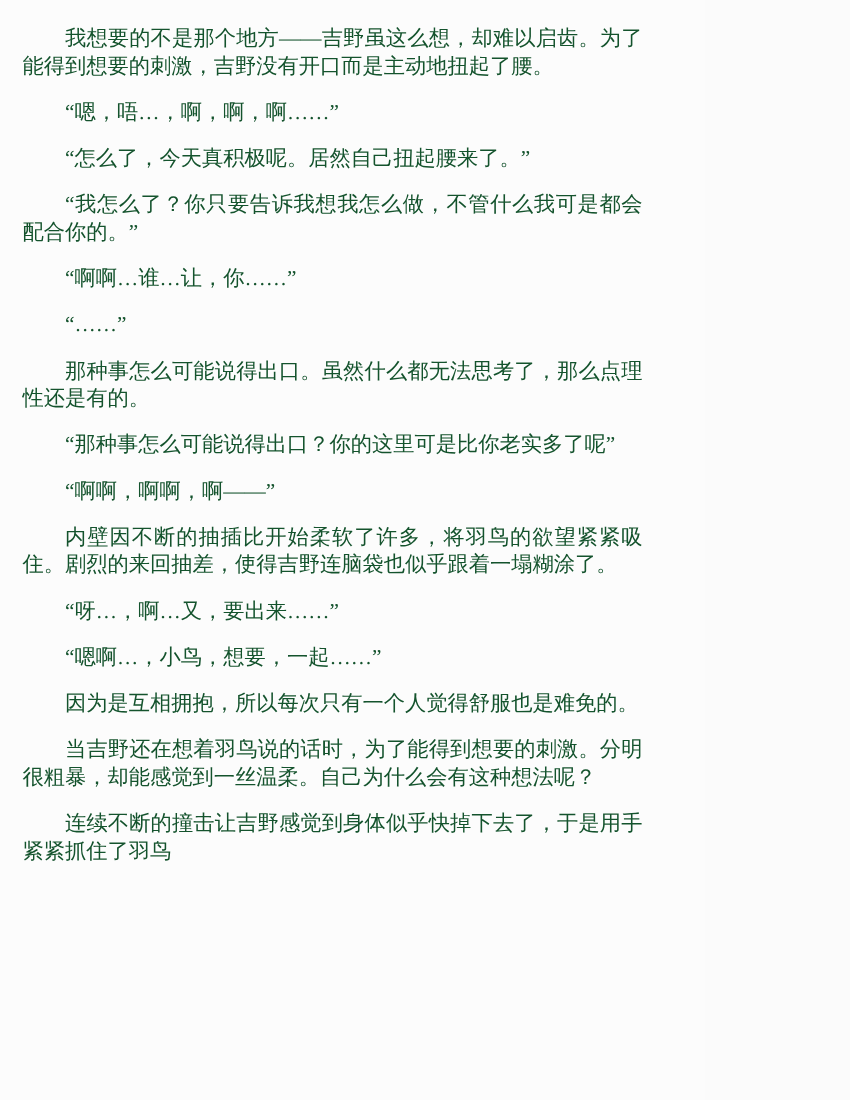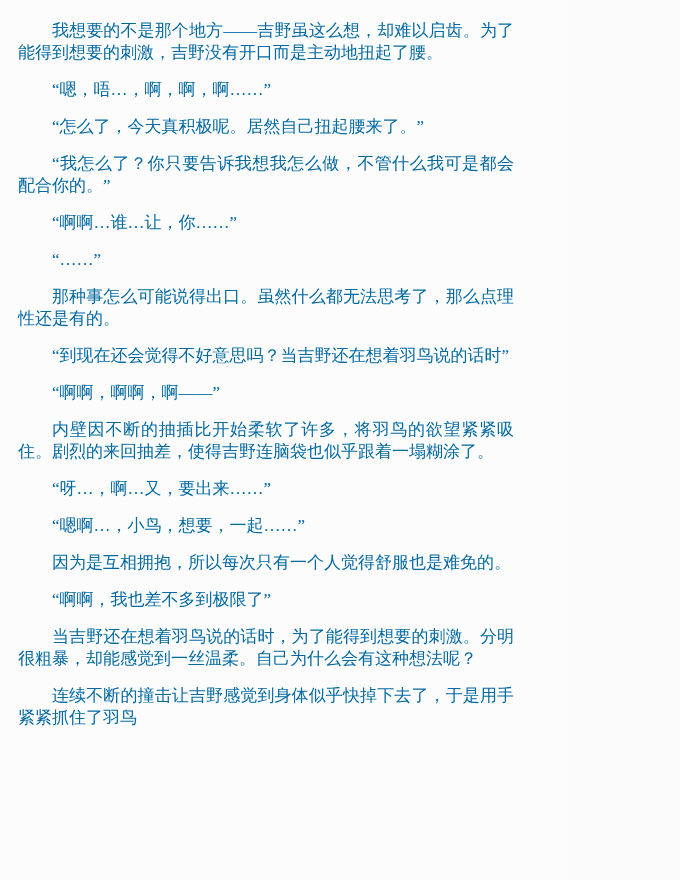--- a/index.html
+++ b/index.html
@@ -11,21 +11,21 @@
     height: 880px;
     background: #fbfbfb;
     overflow: hidden;
     font-family: "Liberation Serif", "DejaVu Serif", serif;
   }
   .doc-page {
     box-sizing: border-box;
     width: 564px;
     height: 880px;
     background: #fcfcfc;
-    color: #0369a1;
+    color: #14532d;
   }
   .page-content {
     box-sizing: border-box;
     padding: 20px 50px 0 18px;
     font-size: 17px;
     line-height: 22px;
     text-align: justify;
     letter-spacing: 0;
   }
   .para {
@@ -40,23 +40,22 @@
 <div class="doc-page">
   <div class="page-content">
 
   <p class="para">我想要的不是那个地方——吉野虽这么想，却难以启齿。为了能得到想要的刺激，吉野没有开口而是主动地扭起了腰。</p>
       <p class="para">“嗯，唔…，啊，啊，啊……”</p>
       <p class="para">“怎么了，今天真积极呢。居然自己扭起腰来了。”</p>
       <p class="para">“我怎么了？你只要告诉我想我怎么做，不管什么我可是都会配合你的。”</p>
       <p class="para">“啊啊…谁…让，你……”</p>
       <p class="para">“……”</p>
       <p class="para">那种事怎么可能说得出口。虽然什么都无法思考了，那么点理性还是有的。</p>
-      <p class="para">“到现在还会觉得不好意思吗？当吉野还在想着羽鸟说的话时”</p>
+      <p class="para">“那种事怎么可能说得出口？你的这里可是比你老实多了呢”</p>
       <p class="para">“啊啊，啊啊，啊——”</p>
       <p class="para">内壁因不断的抽插比开始柔软了许多，将羽鸟的欲望紧紧吸住。剧烈的来回抽差，使得吉野连脑袋也似乎跟着一塌糊涂了。</p>
       <p class="para">“呀…，啊…又，要出来……”</p>
       <p class="para">“嗯啊…，小鸟，想要，一起……”</p>
       <p class="para">因为是互相拥抱，所以每次只有一个人觉得舒服也是难免的。</p>
-      <p class="para">“啊啊，我也差不多到极限了”</p>
       <p class="para">当吉野还在想着羽鸟说的话时，为了能得到想要的刺激。分明很粗暴，却能感觉到一丝温柔。自己为什么会有这种想法呢？</p>
       <p class="para">连续不断的撞击让吉野感觉到身体似乎快掉下去了，于是用手紧紧抓住了羽鸟</p>
     </div>
 </div>
 
 </body></html>

